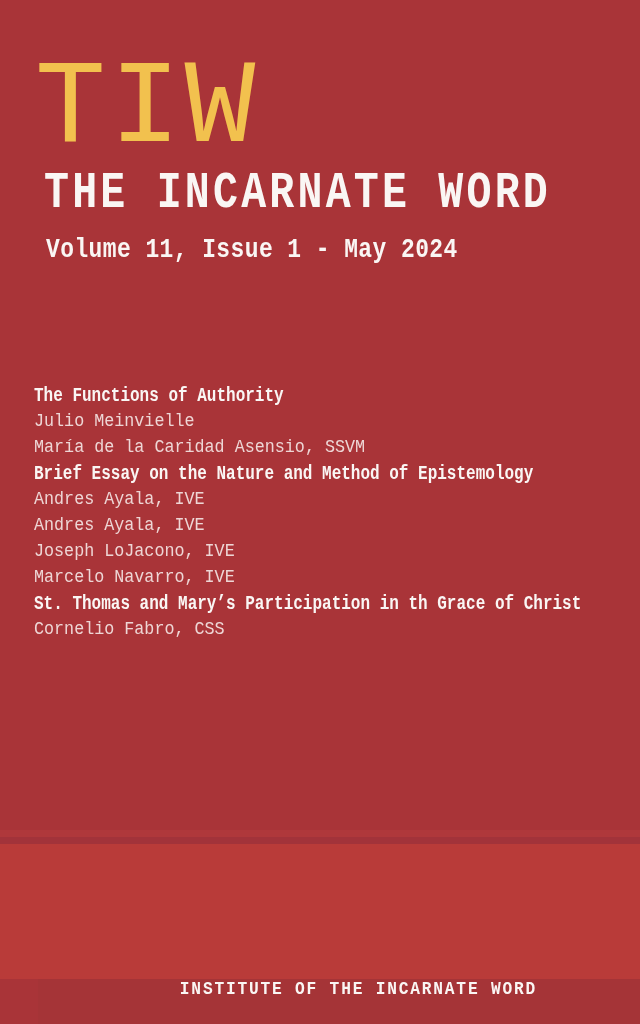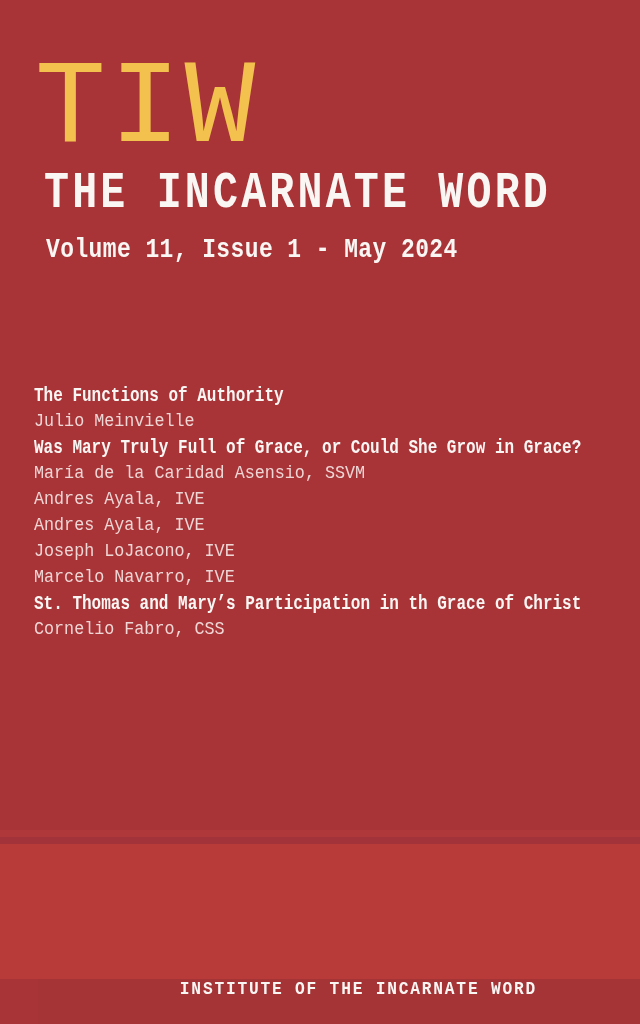--- a/index.html
+++ b/index.html
@@ -111,27 +111,27 @@
 
   <div class="toc" id="toc">
   <div class="toc-entry">
     <div class="toc-title">
           <div class="toc-title-line">The Functions of Authority</div>
         </div>
     <div class="toc-author">Julio Meinvielle</div>
   </div>
 
   <div class="toc-entry">
-    <div class="toc-title">
-          <div class="toc-title-line">Was Mary Truly Full of Grace, or Could She Grow in Grace?</div>
-        </div>
     <div class="toc-author">María de la Caridad Asensio, SSVM</div>
   </div>
 
   <div class="toc-entry">
+    <div class="toc-title">
+          <div class="toc-title-line">Brief Essay on the Nature and Method of Epistemology</div>
+        </div>
     <div class="toc-author">Andres Ayala, IVE</div>
   </div>
 
   <div class="toc-entry">
     <div class="toc-author">Andres Ayala, IVE</div>
   </div>
 
   <div class="toc-entry">
     <div class="toc-author">Joseph LoJacono, IVE</div>
   </div>

